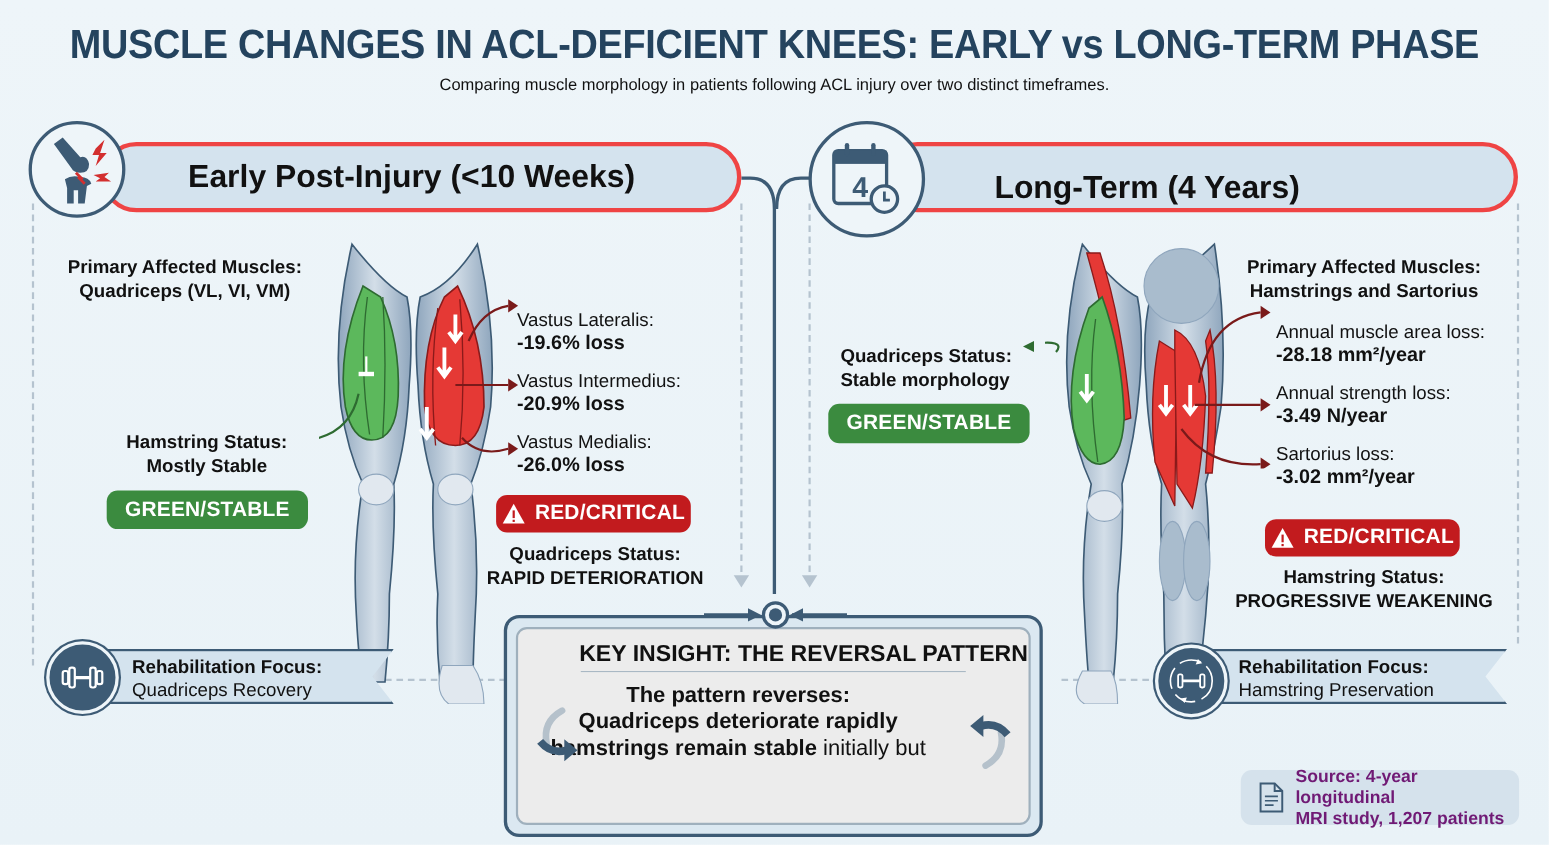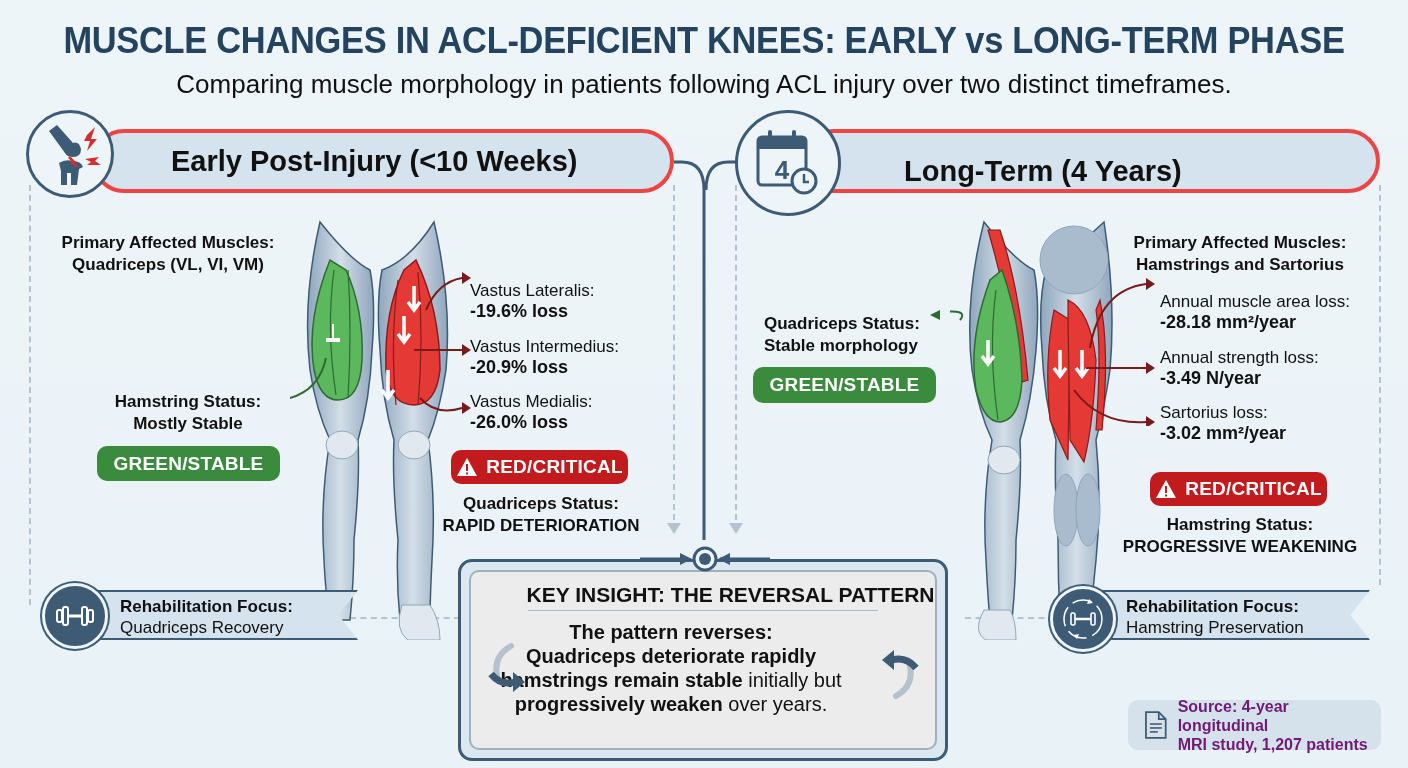--- a/index.html
+++ b/index.html
@@ -11,21 +11,21 @@
     position: relative;
   }
   .abs { position: absolute; }
   .title {
     left: 0; width: 1408px; top: 20px; text-align: center;
     font-size: 37px; font-weight: 700; color: #24435e; letter-spacing: -0.3px;
     transform: scaleX(0.93);
   }
   .subtitle {
     left: 0; width: 1408px; top: 69px; text-align: center;
-    font-size: 26px; color: #111;
+    font-size: 15px; color: #111;
   }
   .dash-v { border-left: 2px dashed #b5c3cf; width: 0; }
   .dash-h { border-top: 2px dashed #b5c3cf; height: 0; }
   .header-pill {
     background: #d4e3ee; border: 4px solid #ef4444; border-radius: 40px;
     height: 64px; display: flex; align-items: center;
   }
   .header-pill span { font-size: 29px; font-weight: 700; color: #111; }
   .icon-circle {
     background: #eef5f9; border: 3px solid #3d5b75; border-radius: 50%;
@@ -304,21 +304,20 @@
   <polygon points="90,13 78,19 90,25" fill="#3d5b75"></polygon>
   <circle cx="65" cy="19" r="11" fill="#eef5f9" stroke="#3d5b75" stroke-width="3"></circle>
   <circle cx="65" cy="19" r="6" fill="#3d5b75"></circle>
 </svg>
 <div class="abs insight-title" style="left:458px; top:583px; width:545px;">KEY INSIGHT: THE REVERSAL PATTERN</div>
 <div class="abs" style="left:528px; top:610px; width:350px; border-top:1px solid #a9b8c4;"></div>
 <div class="abs insight-body" style="left:458px; top:620px; width:426px;">
   <div class="bold">The pattern reverses:</div>
   <div class="bold">Quadriceps deteriorate rapidly</div>
   <div><b>hamstrings remain stable</b><span> initially but</span></div>
-  <div><b>progressively weaken</b><span> over years.</span></div>
 </div>
 <svg class="abs" style="left:487px; top:642px;" width="40" height="50">
   <path d="M24,4 Q6,14 10,34" stroke="#b5c1cb" stroke-width="6" fill="none" stroke-linecap="round"></path>
   <path d="M4,32 Q14,44 28,40" stroke="#3d5b75" stroke-width="7" fill="none"></path>
   <polygon points="26,30 38,40 26,50" fill="#3d5b75"></polygon>
 </svg>
 <svg class="abs" style="left:880px; top:650px;" width="40" height="50">
   <path d="M16,46 Q34,36 30,16" stroke="#b5c1cb" stroke-width="6" fill="none" stroke-linecap="round"></path>
   <path d="M36,18 Q26,6 12,10" stroke="#3d5b75" stroke-width="7" fill="none"></path>
   <polygon points="14,0 2,10 14,20" fill="#3d5b75"></polygon>

